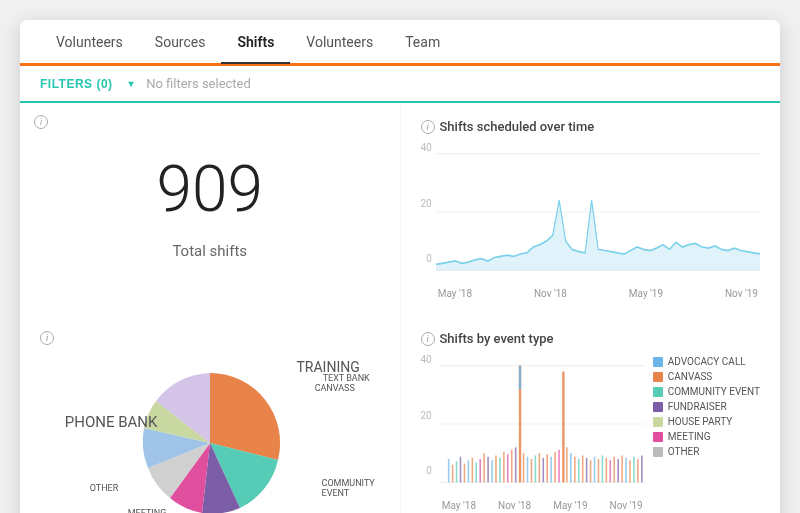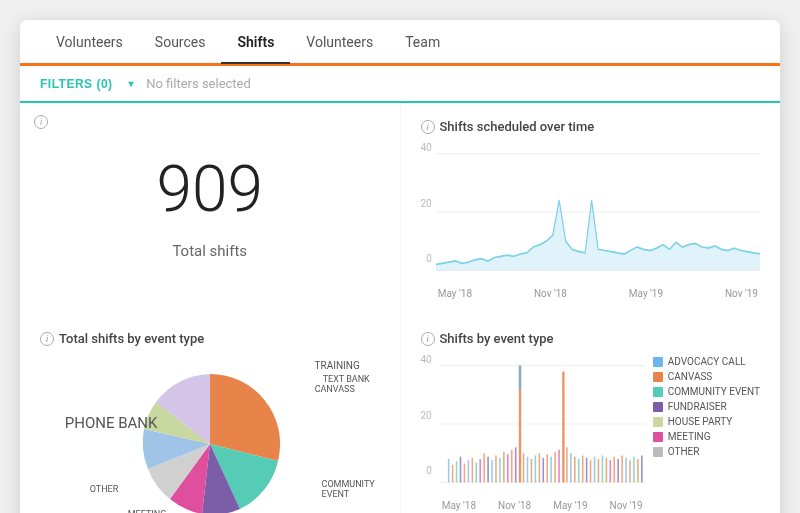--- a/index.html
+++ b/index.html
@@ -239,21 +239,20 @@
         </div>
       </div>
     </div>
   </div>
 
   <div class="bottom-cards">
 
     <div class="card pie-card">
       <div class="card-title">
         <span class="info-icon">i</span>
-        <span>Total shifts by event type</span>
       </div>
       <div style="display:flex;align-items:center;justify-content:center;padding:10px 0;">
         <div style="position:relative;width:160px;height:160px;">
           <svg viewBox="0 0 160 160" width="160" height="160">
 
             <path d="M80,80 L80,10 A70,70 0 0,1 148,97 Z" fill="#e8834a"></path>
 
             <path d="M80,80 L148,97 A70,70 0 0,1 110,145 Z" fill="#56cbb5"></path>
 
             <path d="M80,80 L110,145 A70,70 0 0,1 72,150 Z" fill="#7b5ea7"></path>
@@ -262,21 +261,21 @@
 
             <path d="M80,80 L40,135 A70,70 0 0,1 18,105 Z" fill="#d0d0d0"></path>
 
             <path d="M80,80 L18,105 A70,70 0 0,1 14,65 Z" fill="#a0c4e8"></path>
 
             <path d="M80,80 L14,65 A70,70 0 0,1 26,38 Z" fill="#c8d8a0"></path>
 
             <path d="M80,80 L26,38 A70,70 0 0,1 80,10 Z" fill="#d4c4e8"></path>
           </svg>
           
-          <div style="position:absolute;top:-4px;right:-70px;font-size:10px;color:#555;white-space:nowrap;">TRAINING</div>
+          <div style="position:absolute;top:-4px;right:-70px;font-size:14px;color:#555;white-space:nowrap;">TRAINING</div>
           <div style="position:absolute;top:10px;right:-80px;font-size:9px;color:#555;white-space:nowrap;">TEXT BANK</div>
           <div style="position:absolute;top:50px;left:-65px;font-size:15px;color:#555;white-space:nowrap;">PHONE BANK</div>
           <div style="position:absolute;bottom:30px;left:-40px;font-size:9px;color:#555;white-space:nowrap;">OTHER</div>
           <div style="position:absolute;bottom:5px;left:-2px;font-size:9px;color:#555;white-space:nowrap;">MEETING</div>
           
           <div style="position:absolute;bottom:25px;right:-85px;font-size:9px;color:#555;white-space:nowrap;">COMMUNITY<br>EVENT</div>
           <div style="position:absolute;top:20px;right:-65px;font-size:9px;color:#555;white-space:nowrap;">CANVASS</div>
         </div>
       </div>
     </div>

